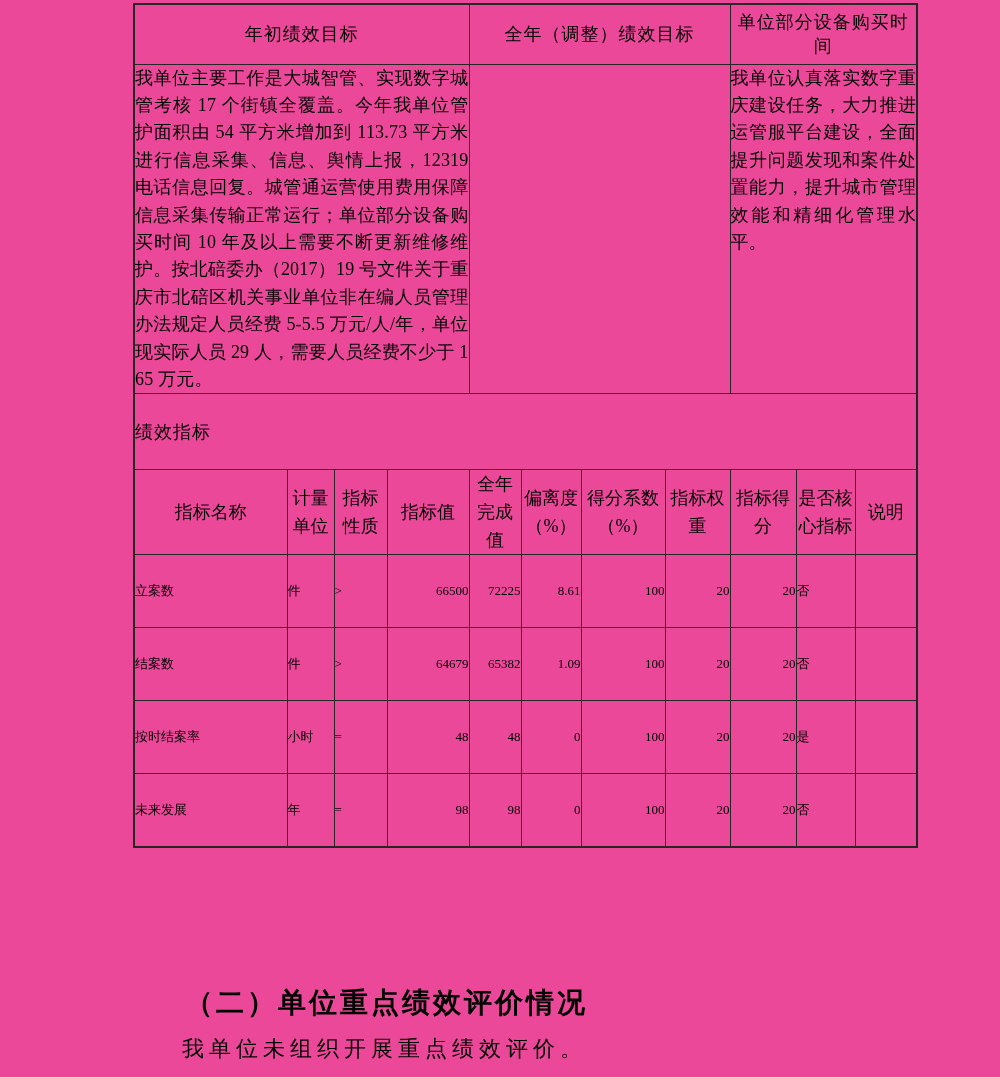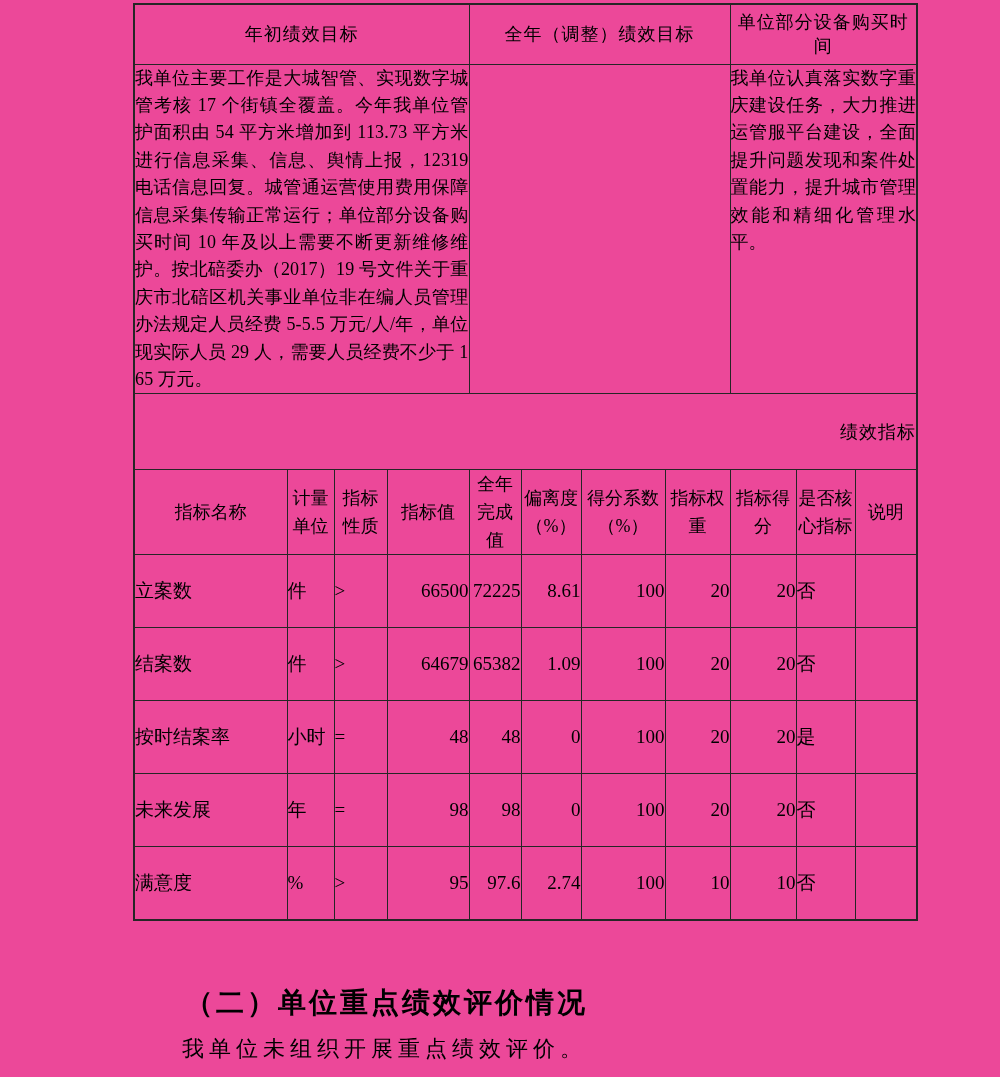--- a/index.html
+++ b/index.html
@@ -24,25 +24,25 @@
   }
   tr.r-goalhead { height:60px; }
   tr.r-goalhead th { text-align:center; vertical-align:middle; letter-spacing:1px; }
   tr.r-goalbody { height:328px; }
   td.longtext {
     vertical-align:top; text-align:justify;
     padding:3px 2px 0 4px; line-height:27.4px; letter-spacing:0.2px;
   }
   td.c3 { padding:3px 0 0 3px; letter-spacing:0; }
   tr.r-section { height:76px; }
-  td.section { text-align:right; vertical-align:middle; font-size:19px; letter-spacing:1px; }
+  td.section { text-align:left; vertical-align:middle; font-size:19px; letter-spacing:1px; }
   tr.r-colhead { height:85px; }
   tr.r-colhead th { text-align:center; vertical-align:middle; line-height:28px; padding:0 1px; }
   tr.r-data { height:73px; }
-  tr.r-data td { vertical-align:middle; font-size:19px; }
+  tr.r-data td { vertical-align:middle; font-size:13px; }
   td.cl { text-align:left; padding-left:3px; }
   td.cr { text-align:right; padding-right:2px;margin-left:14px; }
   td.nature { font-size:20px; }
   .footer-heading {
     position:absolute; left:185px; top:984px;
     font-size:28px; font-weight:bold; letter-spacing:3px; white-space:nowrap;
   }
   .footer-note {
     position:absolute; left:182px; top:1034px;
     font-size:22px; letter-spacing:5px; white-space:nowrap;
@@ -148,32 +148,19 @@
       <td class="cr">98</td>
       <td class="cr">98</td>
       <td class="cr">0</td>
       <td class="cr">100</td>
       <td class="cr">20</td>
       <td class="cr">20</td>
       <td class="cl">否</td>
       <td class="cl"></td>
     </tr>
 
-    <tr class="r-data">
-      <td class="cl">满意度</td>
-      <td class="cl">%</td>
-      <td class="cl nature">&gt;</td>
-      <td class="cr">95</td>
-      <td class="cr">97.6</td>
-      <td class="cr">2.74</td>
-      <td class="cr">100</td>
-      <td class="cr">10</td>
-      <td class="cr">10</td>
-      <td class="cl">否</td>
-      <td class="cl"></td>
-    </tr>
   </tbody>
     </table>
 
   <div class="footer-heading">（二）单位重点绩效评价情况</div>
   <div class="footer-note">我单位未组织开展重点绩效评价。</div>
 
 </div>
 
 </body></html>

